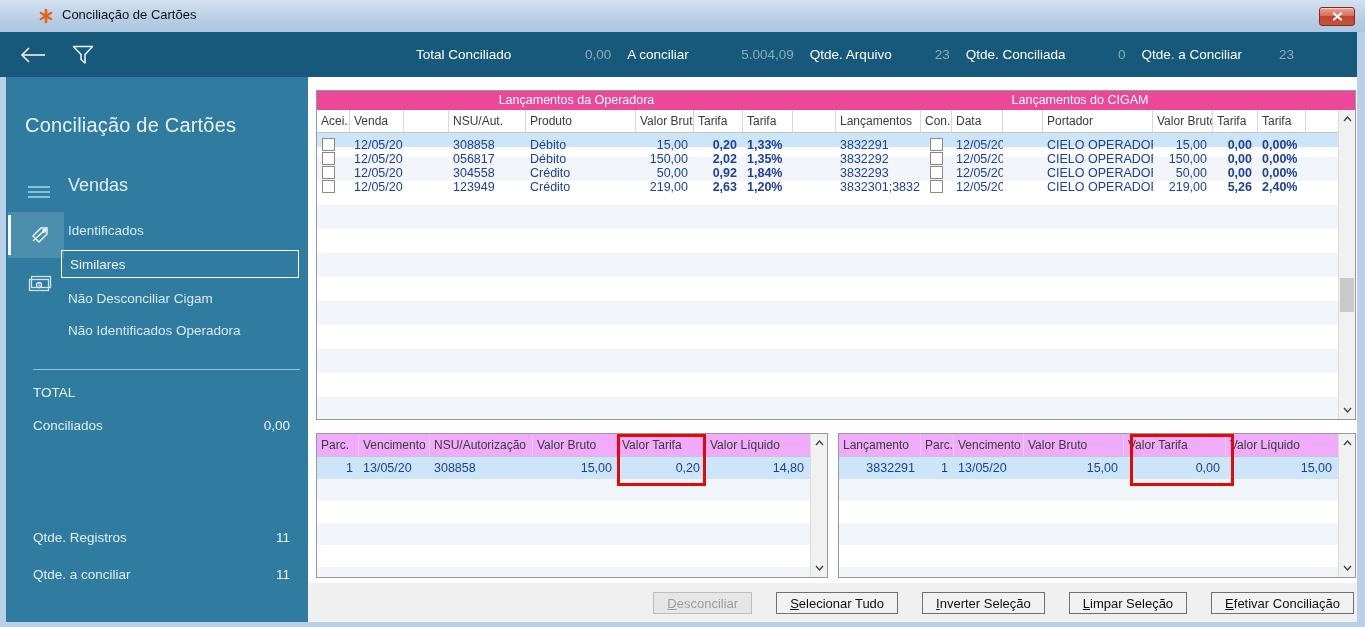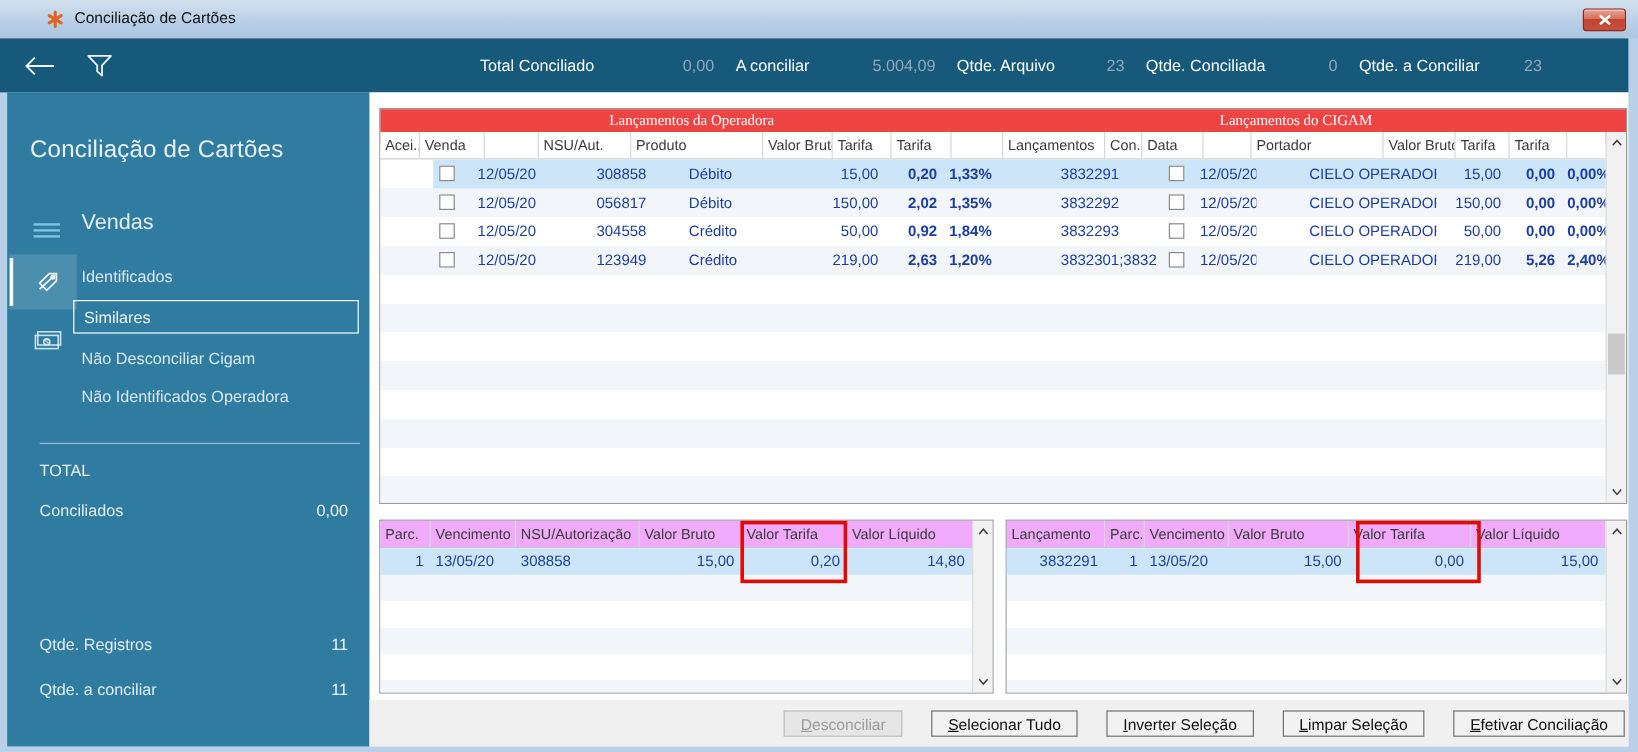--- a/index.html
+++ b/index.html
@@ -17,21 +17,21 @@
     background:linear-gradient(#eba394,#d5705c 45%,#bf4331 46%,#c6523d);
     border:1px solid #8e271a; box-shadow:inset 0 1px 0 rgba(255,255,255,.5);
     display:flex;align-items:center;justify-content:center;}
 
   
   .toolbar{position:absolute;left:0;top:32px;width:1357px;height:45px;background:#17597b;}
   .tb-icon{position:absolute;top:0;height:45px;display:flex;align-items:center;cursor:pointer;}
   .tb-back{left:20px;} .tb-filter{left:72px;}
   .tb-stats{position:absolute;left:400px;right:72px;top:0;height:45px;
     display:flex;align-items:center;justify-content:space-between;}
-  .stat{display:flex;align-items:baseline;}
+  .stat{display:flex;align-items:baseline;margin-left:16px;}
   .stat .lab{font-size:13.5px;color:#ffffff;white-space:nowrap;}
   .stat .val{font-size:13.5px;color:#8fa9ba;text-align:right;white-space:nowrap;}
   .stat .v1{width:100px}.stat .v2{width:105px}.stat .v3{width:58px}.stat .v4{width:60px}.stat .v5{width:52px}
 
   
   .sidebar{position:absolute;left:6px;top:77px;width:302px;height:545px;background:#2f7ca0;}
   .sb-heading{position:absolute;left:19px;top:37px;font-size:20px;font-weight:300;color:#eaf2f7;letter-spacing:.2px;}
   .sb-group{position:absolute;left:62px;top:98px;font-size:18px;color:#e2eef6;}
   .hamburger{position:absolute;left:22px;top:109px;width:22px;cursor:pointer;}
   .hamburger div{height:2px;background:#7fc4e4;margin-bottom:3px;}
@@ -50,31 +50,31 @@
   .tot-row .lab{font-size:13.5px;color:#e3eef5;}
   .tot-row .val{font-size:13.5px;color:#f0f6fa;}
   .t0{top:341px}.t1{top:378px}.t2{top:415px}.t3{top:453px}.t4{top:490px}
 
   
   .main{position:absolute;left:308px;top:77px;width:1049px;height:545px;background:#ffffff;}
   .gray-strip{position:absolute;left:0;top:506px;width:100%;height:39px;background:#f0f0f0;}
 
   .grid{position:absolute;border:1px solid #97999c;background:#fff;}
   .grid-main{left:8px;top:13px;width:1040px;height:330px;}
-  .group-bar{position:absolute;left:0;top:0;right:0;height:29px;background:#ef4444;font-family:Liberation Serif, serif;}
+  .group-bar{position:absolute;left:0;top:0;right:0;height:29px;background:#ec4899;}
   .group-bar span{position:absolute;top:0;height:19px;line-height:19px;text-align:center;
     font-size:12.5px;color:#ffffff;}
   .gb-op{left:0;width:519px;} .gb-cg{left:488px;right:0;}
   .hdr-row{position:absolute;left:0;top:19px;right:17px;height:23px;background:#fff;
     border-bottom:1px solid #c6c6c6;display:flex;}
   .hdr-row .hc{height:22px;line-height:22px;font-size:12px;color:#3a3a3a;
     border-right:1px solid #d8d8d8;padding-left:4px;white-space:nowrap;overflow:hidden;flex:none;}
   .body-area{position:absolute;left:0;top:42px;right:17px;bottom:0;
     background:repeating-linear-gradient(to bottom,#ffffff 0 24px,#f2f5fa 24px 48px);}
-  .row{display:flex;height:24px;cursor:default;margin-left:44px;}
+  .row{display:flex;height:14px;cursor:default;}
   .row .c{height:24px;line-height:24px;font-size:12.5px;color:#1d3e9e;
     white-space:nowrap;overflow:hidden;flex:none;}
   .row.sel{background:#cce5f8;}
   .bold{font-weight:bold;}
   .ar{text-align:right;padding-right:6px;} .al{padding-left:4px;}
   
   .w-acei{width:33px}.w-venda{width:54px}.w-b1{width:45px}.w-nsu{width:77px}.w-prod{width:110px}
   .w-vb{width:58px}.w-t1{width:49px}.w-t2{width:50px}.w-b2{width:43px}
   .w-lanc{width:85px}.w-con{width:31px}.w-data{width:51px}.w-b3{width:40px}.w-port{width:110px}
   .w-vb2{width:60px}.w-t3{width:45px}.w-t4{width:48px}.w-b4{width:32px;border-right:none!important;}

